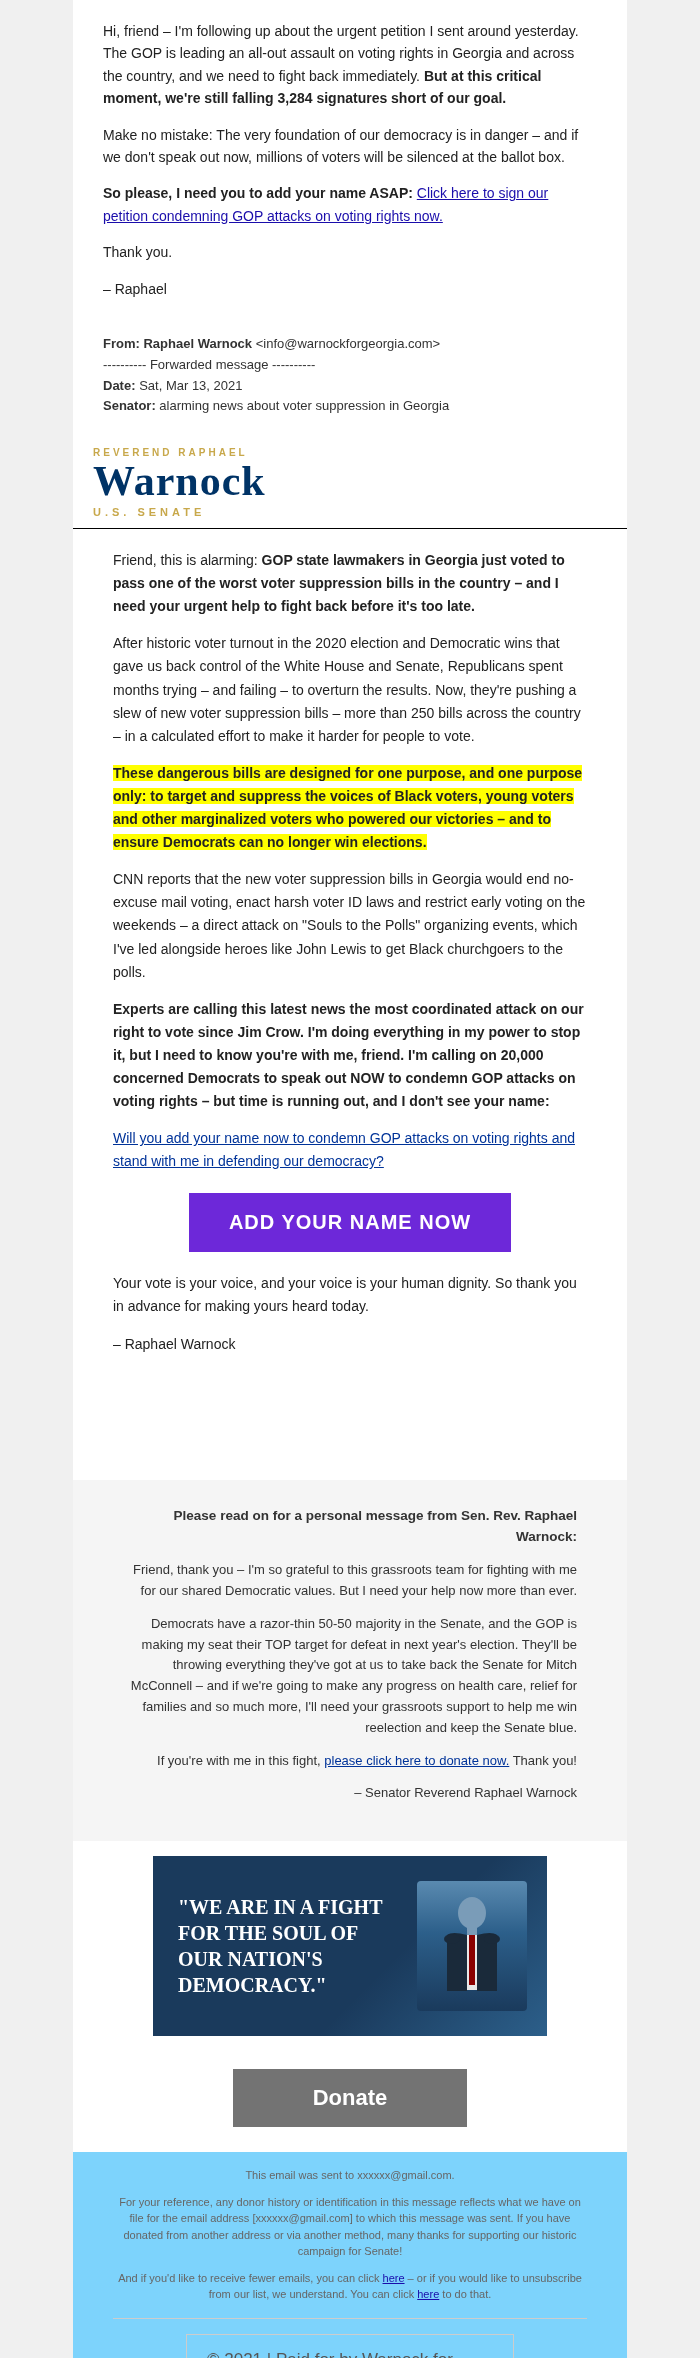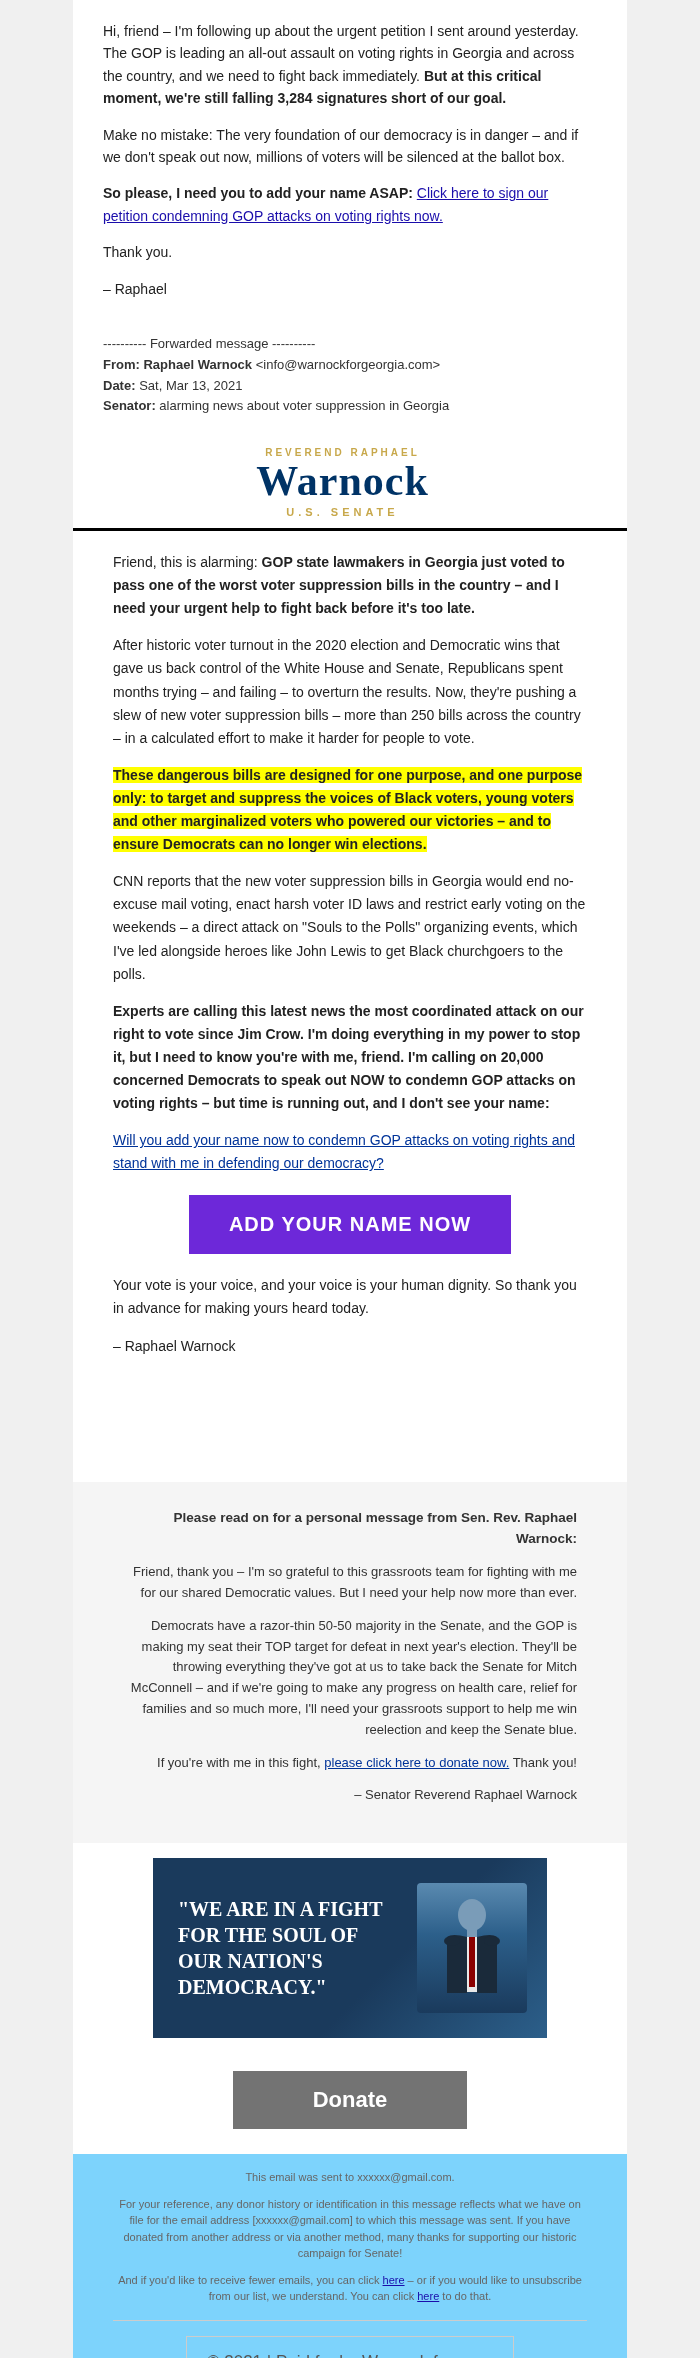--- a/index.html
+++ b/index.html
@@ -36,23 +36,22 @@
       font-size: 13px;
       color: #333;
       line-height: 1.6;
     }
     
     .branded-section {
       background: #fff;
       padding: 0;
     }
     .header-logo {
-      text-align: center;
       padding: 20px 35px 10px 20px;
-      border-bottom: 3px solid #000000;
+      border-bottom: 1px solid #000000;
     }
     .logo-reverend {
       font-size: 10px;
       letter-spacing: 3px;
       color: #c8a84b;
       font-weight: bold;
       text-transform: uppercase;
       display: block;
       margin-bottom: 2px;
     }
@@ -236,26 +235,26 @@
     <p>Make no mistake: The very foundation of our democracy is in danger – and if we don't speak out now, millions of voters will be silenced at the ballot box.</p>
     <p>
       <span class="bold">So please, I need you to add your name ASAP:</span>
       <span> </span><a href="#">Click here to sign our petition condemning GOP attacks on voting rights now.</a>
     </p>
     <p>Thank you.</p>
     <p>– Raphael</p>
   </div>
 
   <div class="forward-divider">
-    <p>---------- Forwarded message ----------</p>
     <p>
       <span class="bold">From:</span>
       <span> </span><span class="bold">Raphael Warnock</span>
       <span> </span><span>&lt;info@warnockforgeorgia.com&gt;</span>
     </p>
+    <p>---------- Forwarded message ----------</p>
     <p>
       <span class="bold">Date:</span>
       <span> </span><span>Sat, Mar 13, 2021</span>
     </p>
     <p>
       <span class="bold">Senator:</span>
       <span> </span><span>alarming news about voter suppression in Georgia</span>
     </p>
   </div>
 

